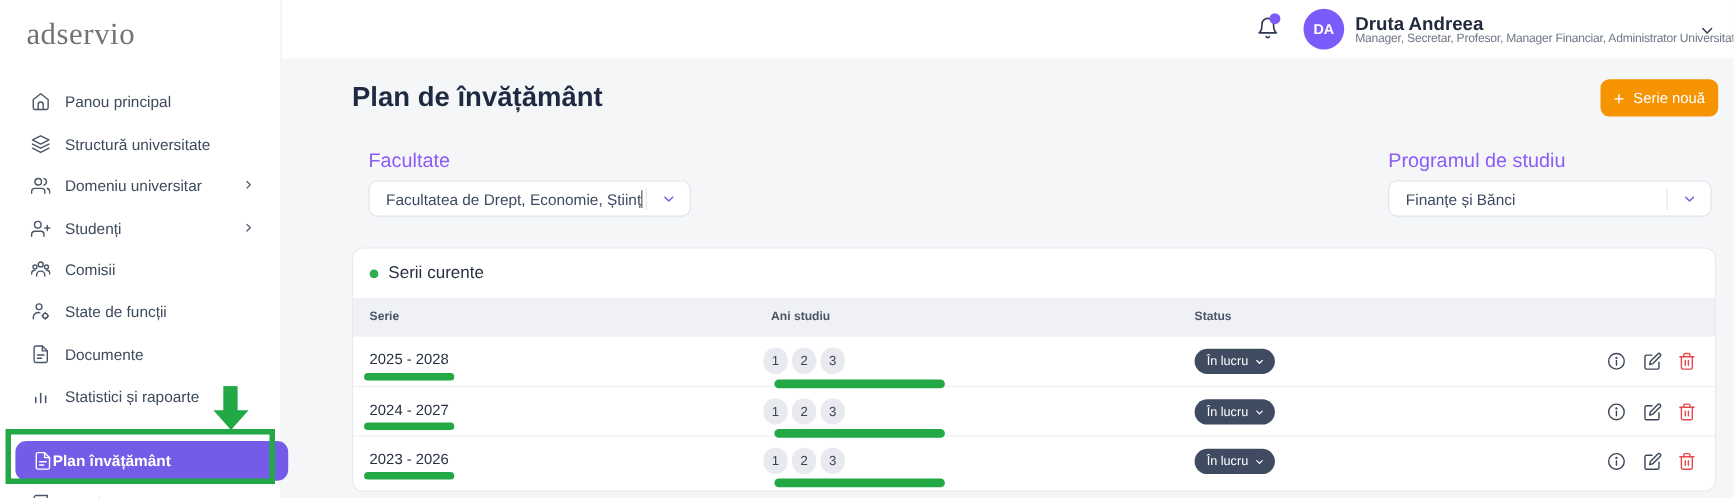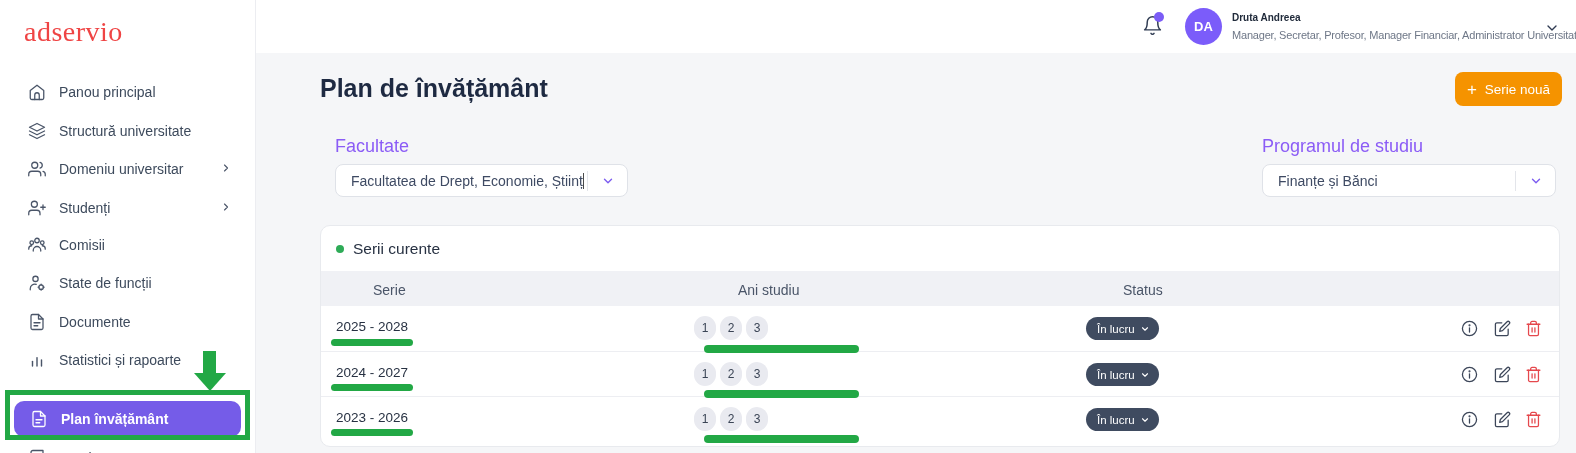--- a/index.html
+++ b/index.html
@@ -1,59 +1,59 @@
 <!DOCTYPE html>
 <html><head>
 <meta charset="utf-8">
 <style>
   * { margin:0; padding:0; box-sizing:border-box; }
   body { font-family:"Liberation Sans", sans-serif; }
   .page { position:relative; width:1576px; height:453px; background:#F5F6F8; overflow:hidden; }
 
   
   .sidebar { position:absolute; left:0; top:0; width:256px; height:453px; background:#FFFFFF; border-right:1px solid #ECEDF1; z-index:5; }
-  .logo { position:absolute; left:24px; top:16px; font-family:"Liberation Serif", serif; font-size:28px; color:#ef4444; letter-spacing:0.5px; }
+  .logo { position:absolute; left:24px; top:16px; font-family:"Liberation Serif", serif; font-size:28px; color:#737373; letter-spacing:0.5px; }
   .nav-item { position:absolute; left:0; width:256px; height:28px; display:flex; align-items:center; gap:13px; padding-left:28px; color:#3D4A5C; font-size:14px; cursor:pointer; }
   .nav-item svg { flex:0 0 auto; }
   .nav-chevron { position:absolute; right:24px; top:7px; }
-  .nav-active { position:absolute; left:14px; top:401px; width:227px; height:36px; background:#755CE8; border-radius:10px; display:flex; align-items:center; gap:13px; padding-left:16px; color:#FFFFFF; font-size:14px; font-weight:700; cursor:pointer; z-index:6; }
+  .nav-active { position:absolute; left:14px; top:401px; width:248px; height:36px; background:#755CE8; border-radius:10px; display:flex; align-items:center; padding-left:16px; color:#FFFFFF; font-size:14px; font-weight:700; cursor:pointer; z-index:6; }
   .nav-partial { position:absolute; left:0; top:444px; width:256px; height:28px; display:flex; align-items:center; gap:13px; padding-left:28px; color:#3D4A5C; font-size:14px; }
 
   
   .anno-box { position:absolute; left:5px; top:390px; width:245px; height:50px; border:5px solid #22A845; z-index:7; pointer-events:none; }
   .anno-stem { position:absolute; left:203px; top:351px; width:13px; height:24px; background:#22A845; z-index:8; }
   .anno-head { position:absolute; left:194px; top:373px; width:0; height:0; border-left:16px solid transparent; border-right:16px solid transparent; border-top:18px solid #22A845; z-index:8; }
 
   
   .topbar { position:absolute; left:256px; top:0; width:1320px; height:53px; background:#FFFFFF; }
   .bell-wrap { position:absolute; left:886px; top:15px; width:24px; height:24px; cursor:pointer; }
   .bell-dot { position:absolute; left:12px; top:-3px; width:10px; height:10px; border-radius:50%; background:#7B5CF6; }
   .avatar { position:absolute; left:929px; top:8px; width:37px; height:37px; border-radius:50%; background:#7B5CFA; color:#FFFFFF; font-size:13px; font-weight:700; display:flex; align-items:center; justify-content:center; cursor:pointer; }
-  .user-name { position:absolute; left:976px; top:12px; font-size:10px; font-weight:700; color:#212B3B; white-space:nowrap; }
+  .user-name { position:absolute; left:976px; top:12px; font-size:17px; font-weight:700; color:#212B3B; white-space:nowrap; }
   .user-roles { position:absolute; left:976px; top:29px; font-size:11px; color:#6E7787; white-space:nowrap; letter-spacing:-0.2px; }
   .user-chevron { position:absolute; left:1288px; top:20px; cursor:pointer; }
 
   
   .page-title { position:absolute; left:320px; top:74px; font-size:25px; font-weight:700; color:#1E2A42; }
   .new-series-btn { position:absolute; left:1455px; top:72px; width:107px; height:34px; background:#F59300; border:none; border-radius:8px; color:#FFFFFF; font-family:"Liberation Sans", sans-serif; font-size:13.5px; display:flex; align-items:center; justify-content:center; gap:8px; cursor:pointer; }
   .new-series-btn .plus { font-size:17px; font-weight:400; line-height:1; }
 
   .filter { position:absolute; top:136px; }
   .filter-label { font-size:18px; color:#8b5cf6; margin-bottom:7px; }
   .filter-input { height:33px; background:#FFFFFF; border:1px solid #DFE2E8; border-radius:8px; display:flex; align-items:center; cursor:pointer; }
   .filter-value { flex:1; padding-left:15px; font-size:14px; color:#3E4A63; white-space:nowrap; overflow:hidden; }
   .filter-caret { width:1px; height:16px; background:#4A4A4A; margin-right:3px; }
   .filter-chev { width:40px; height:20px; border-left:1px solid #E3E5EA; display:flex; align-items:center; justify-content:center; }
 
   .card { position:absolute; left:320px; top:225px; width:1240px; height:222px; background:#FFFFFF; border:1px solid #E8EAEE; border-radius:10px; overflow:hidden; }
   .card-head { position:relative; height:45px; display:flex; align-items:center; padding-left:15px; gap:9px; }
   .green-dot { width:8px; height:8px; border-radius:50%; background:#2EAB57; }
   .card-title { font-size:15.5px; color:#273142; }
   .thead { position:relative; height:35px; background:#F0F1F5; }
-  .th { position:absolute; top:11px; font-size:14px; font-weight:400; color:#4A5568;margin-left:37px; }
+  .th { position:absolute; top:11px; font-size:11px; font-weight:700; color:#4A5568; }
   .th-serie { left:15px; } .th-ani { left:380px; } .th-status { left:765px; }
 
   .row { position:relative; height:45px; border-top:1px solid #EDEEF2; }
   .serie-text { position:absolute; left:15px; top:13px; font-size:13.5px; color:#273142; cursor:pointer;text-align:right; }
   .serie-bar { position:absolute; left:10px; bottom:5px; width:82px; height:7px; border-radius:4px; background:#22A845; z-index:2; }
   .badges { position:absolute; left:373px; top:10px; display:flex; gap:4px; }
   .badge { width:22px; height:24px; border-radius:12px; background:#E9EAF0; font-size:12px; color:#3A4455; display:flex; align-items:center; justify-content:center; cursor:pointer; }
   .badges-bar { position:absolute; left:383px; bottom:-2px; width:155px; height:8px; border-radius:4px; background:#22A845; z-index:2; }
   .status-pill { position:absolute; left:765px; top:11px; height:23px; padding:0 9px 0 11px; border-radius:12px; background:#3F4B60; color:#FFFFFF; font-size:11.5px; display:flex; align-items:center; gap:5px; cursor:pointer; }
   .row-actions { position:absolute; right:0; top:0; height:45px; width:100px; }

